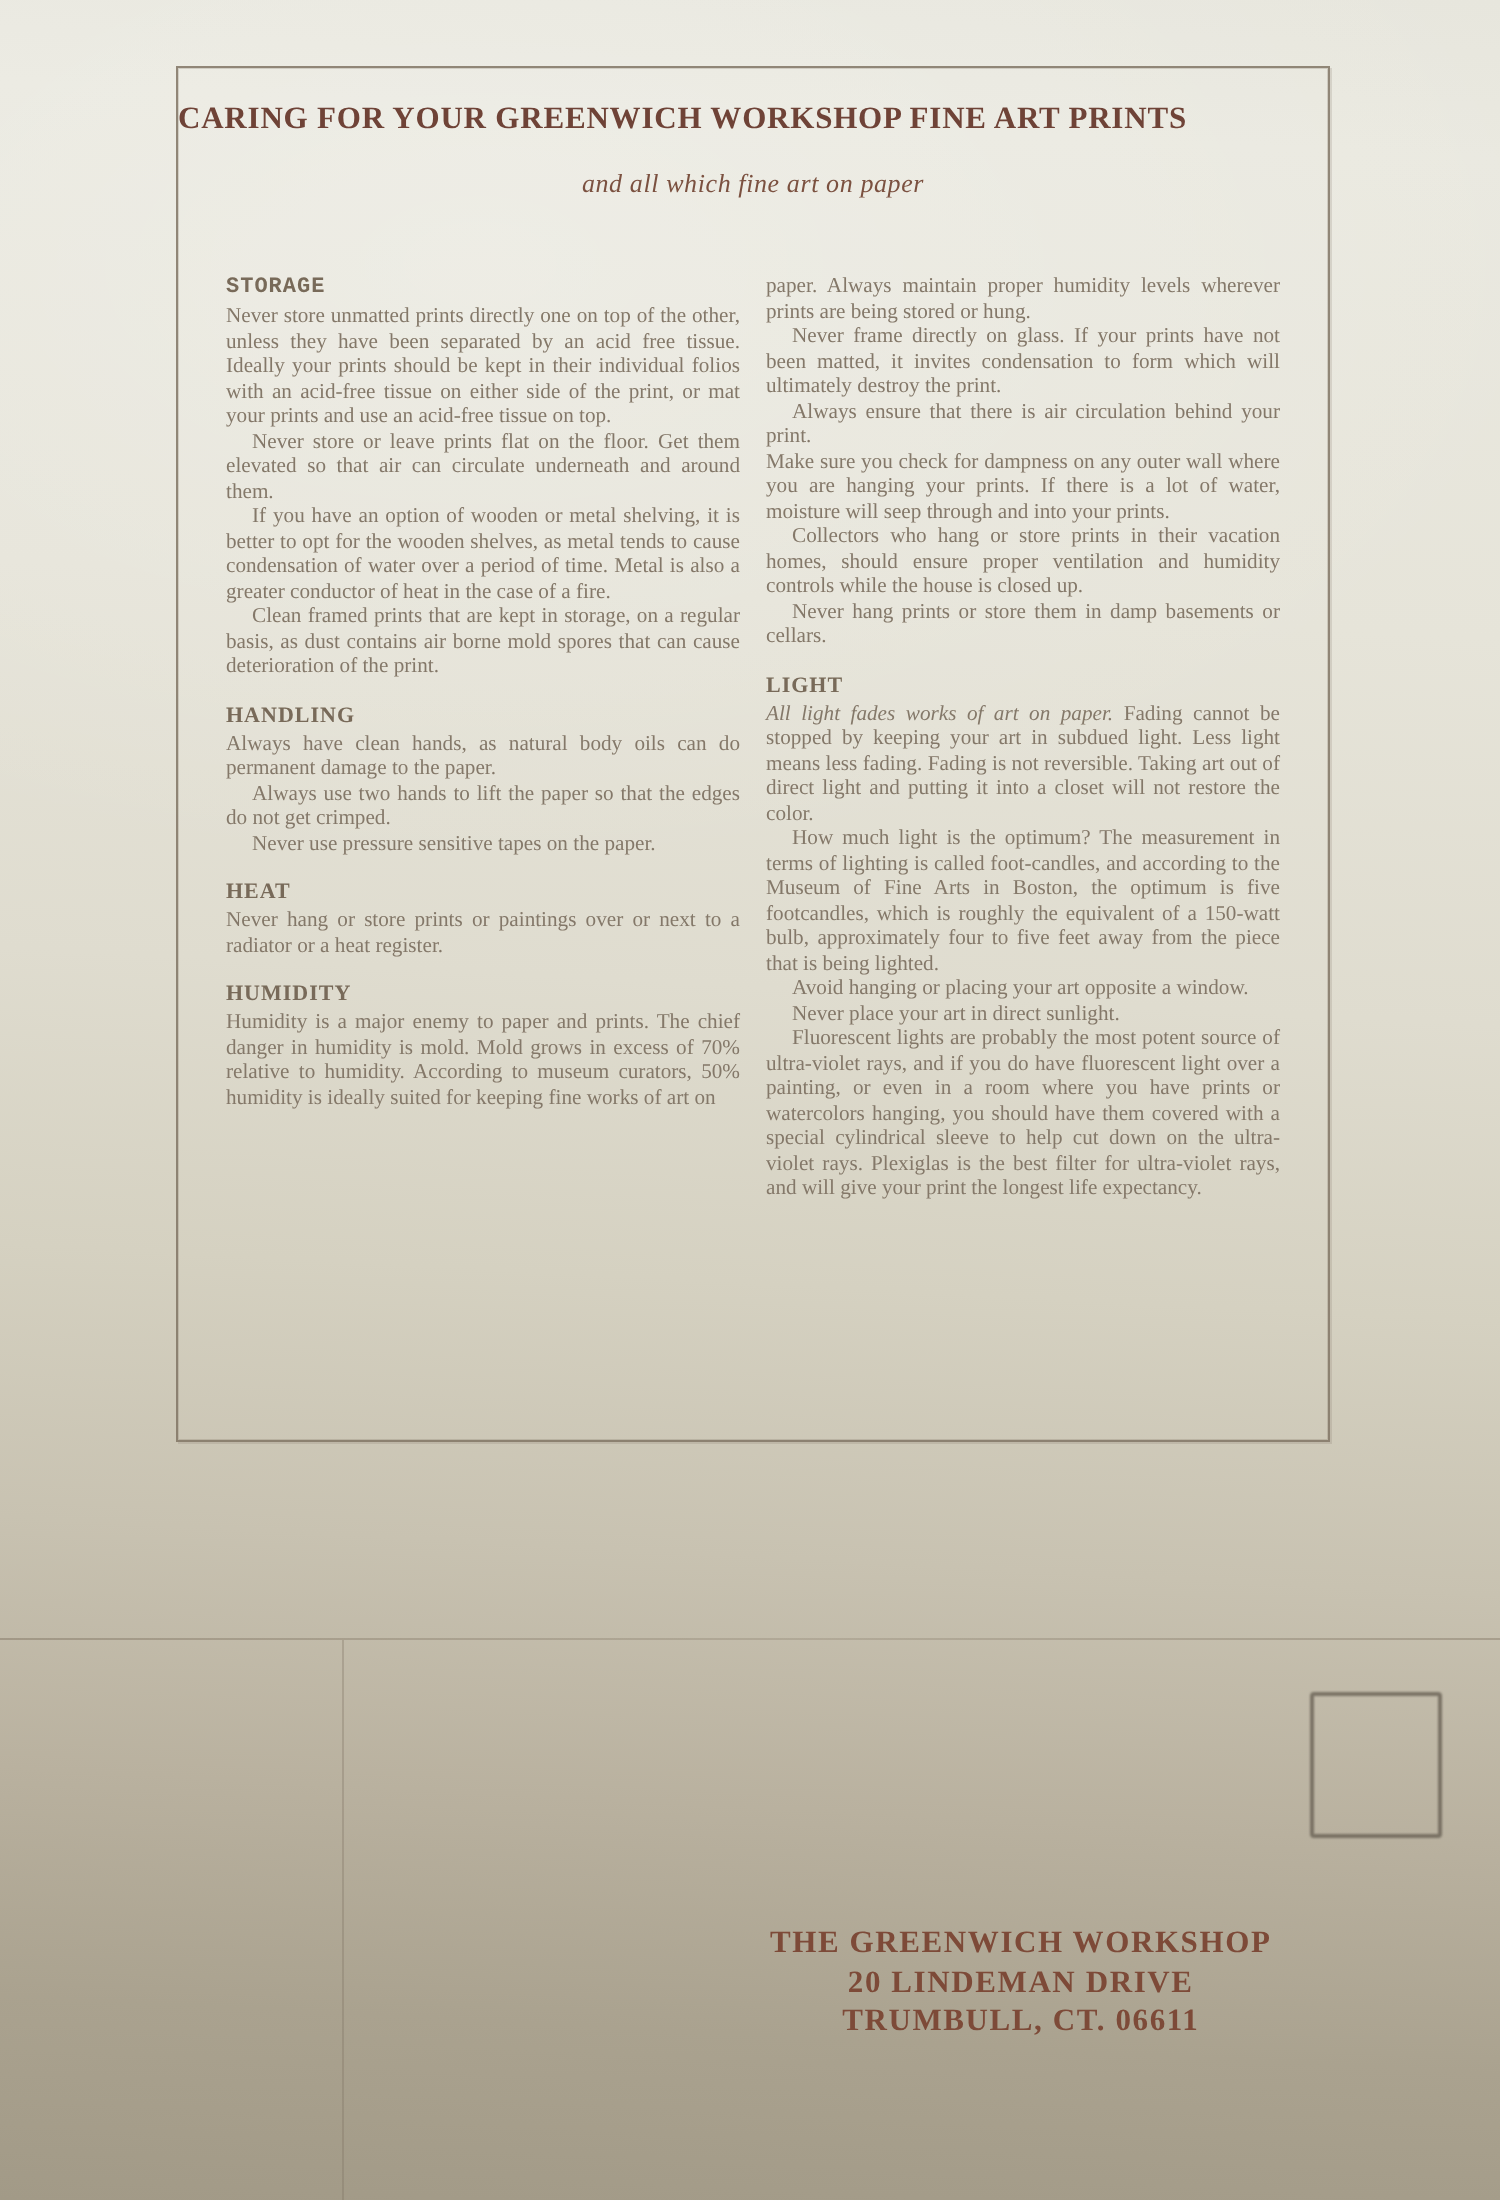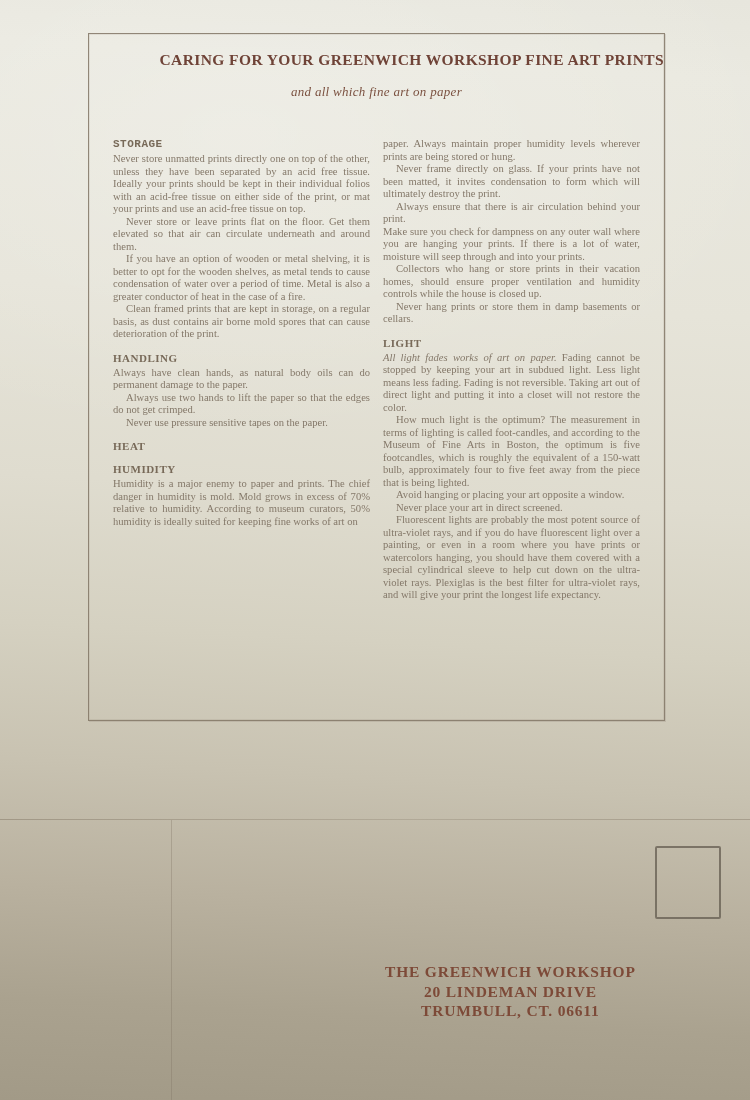--- a/index.html
+++ b/index.html
@@ -18,21 +18,21 @@
   }
   
   .rule-box{
     position:absolute;left:88px;top:33px;width:577px;height:688px;
     border:1.5px solid rgba(128,116,100,0.85);
     box-shadow:inset 0 0 0 0.5px rgba(128,116,100,0.25), 1px 1px 0 rgba(120,108,92,0.18);
     box-sizing:border-box;
     filter:blur(0.38px);
   }
   .doc-title{
-    margin-top:17px;text-align:right;
+    margin-top:17px;text-align:left;
     font-weight:bold;font-size:15.5px;letter-spacing:0.4px;
     color:#6f4337;
   }
   .doc-subtitle{
     margin-top:15px;text-align:center;
     font-style:italic;font-size:13px;letter-spacing:0.3px;
     color:#7b5140;
   }
   .columns{
     display:flex;gap:13px;
@@ -96,38 +96,39 @@
         <p class="ind">Never store or leave prints flat on the floor. Get them elevated so that air can circulate underneath and around them.</p>
         <p class="ind">If you have an option of wooden or metal shelving, it is better to opt for the wooden shelves, as metal tends to cause condensation of water over a period of time. Metal is also a greater conductor of heat in the case of a fire.</p>
         <p class="ind">Clean framed prints that are kept in storage, on a regular basis, as dust contains air borne mold spores that can cause deterioration of the print.</p>
 
         <h3>HANDLING</h3>
         <p>Always have clean hands, as natural body oils can do permanent damage to the paper.</p>
         <p class="ind">Always use two hands to lift the paper so that the edges do not get crimped.</p>
         <p class="ind">Never use pressure sensitive tapes on the paper.</p>
 
         <h3>HEAT</h3>
+        <p>Never hang or store prints or paintings over or next to a radiator or a heat register.</p>
 
         <h3>HUMIDITY</h3>
         <p>Humidity is a major enemy to paper and prints. The chief danger in humidity is mold. Mold grows in excess of 70% relative to humidity. According to museum curators, 50% humidity is ideally suited for keeping fine works of art on</p>
       </div>
 
       <div class="col">
         <p>paper. Always maintain proper humidity levels wherever prints are being stored or hung.</p>
         <p class="ind">Never frame directly on glass. If your prints have not been matted, it invites condensation to form which will ultimately destroy the print.</p>
         <p class="ind">Always ensure that there is air circulation behind your print.</p>
         <p>Make sure you check for dampness on any outer wall where you are hanging your prints. If there is a lot of water, moisture will seep through and into your prints.</p>
         <p class="ind">Collectors who hang or store prints in their vacation homes, should ensure proper ventilation and humidity controls while the house is closed up.</p>
         <p class="ind">Never hang prints or store them in damp basements or cellars.</p>
 
         <h3>LIGHT</h3>
         <p><span class="lead-italic">All light fades works of art on paper.</span><span> Fading cannot be stopped by keeping your art in subdued light. Less light means less fading. Fading is not reversible. Taking art out of direct light and putting it into a closet will not restore the color.</span></p>
         <p class="ind">How much light is the optimum? The measurement in terms of lighting is called foot-candles, and according to the Museum of Fine Arts in Boston, the optimum is five footcandles, which is roughly the equivalent of a 150-watt bulb, approximately four to five feet away from the piece that is being lighted.</p>
         <p class="ind">Avoid hanging or placing your art opposite a window.</p>
-        <p class="ind">Never place your art in direct screened.</p>
+        <p class="ind">Never place your art in direct sunlight.</p>
         <p class="ind">Fluorescent lights are probably the most potent source of ultra-violet rays, and if you do have fluorescent light over a painting, or even in a room where you have prints or watercolors hanging, you should have them covered with a special cylindrical sleeve to help cut down on the ultra-violet rays. Plexiglas is the best filter for ultra-violet rays, and will give your print the longest life expectancy.</p>
       </div>
 
     </div>
   </div>
 
   <div class="crease-h"></div>
   <div class="crease-v"></div>
 
   <div class="stamp-box"></div>

